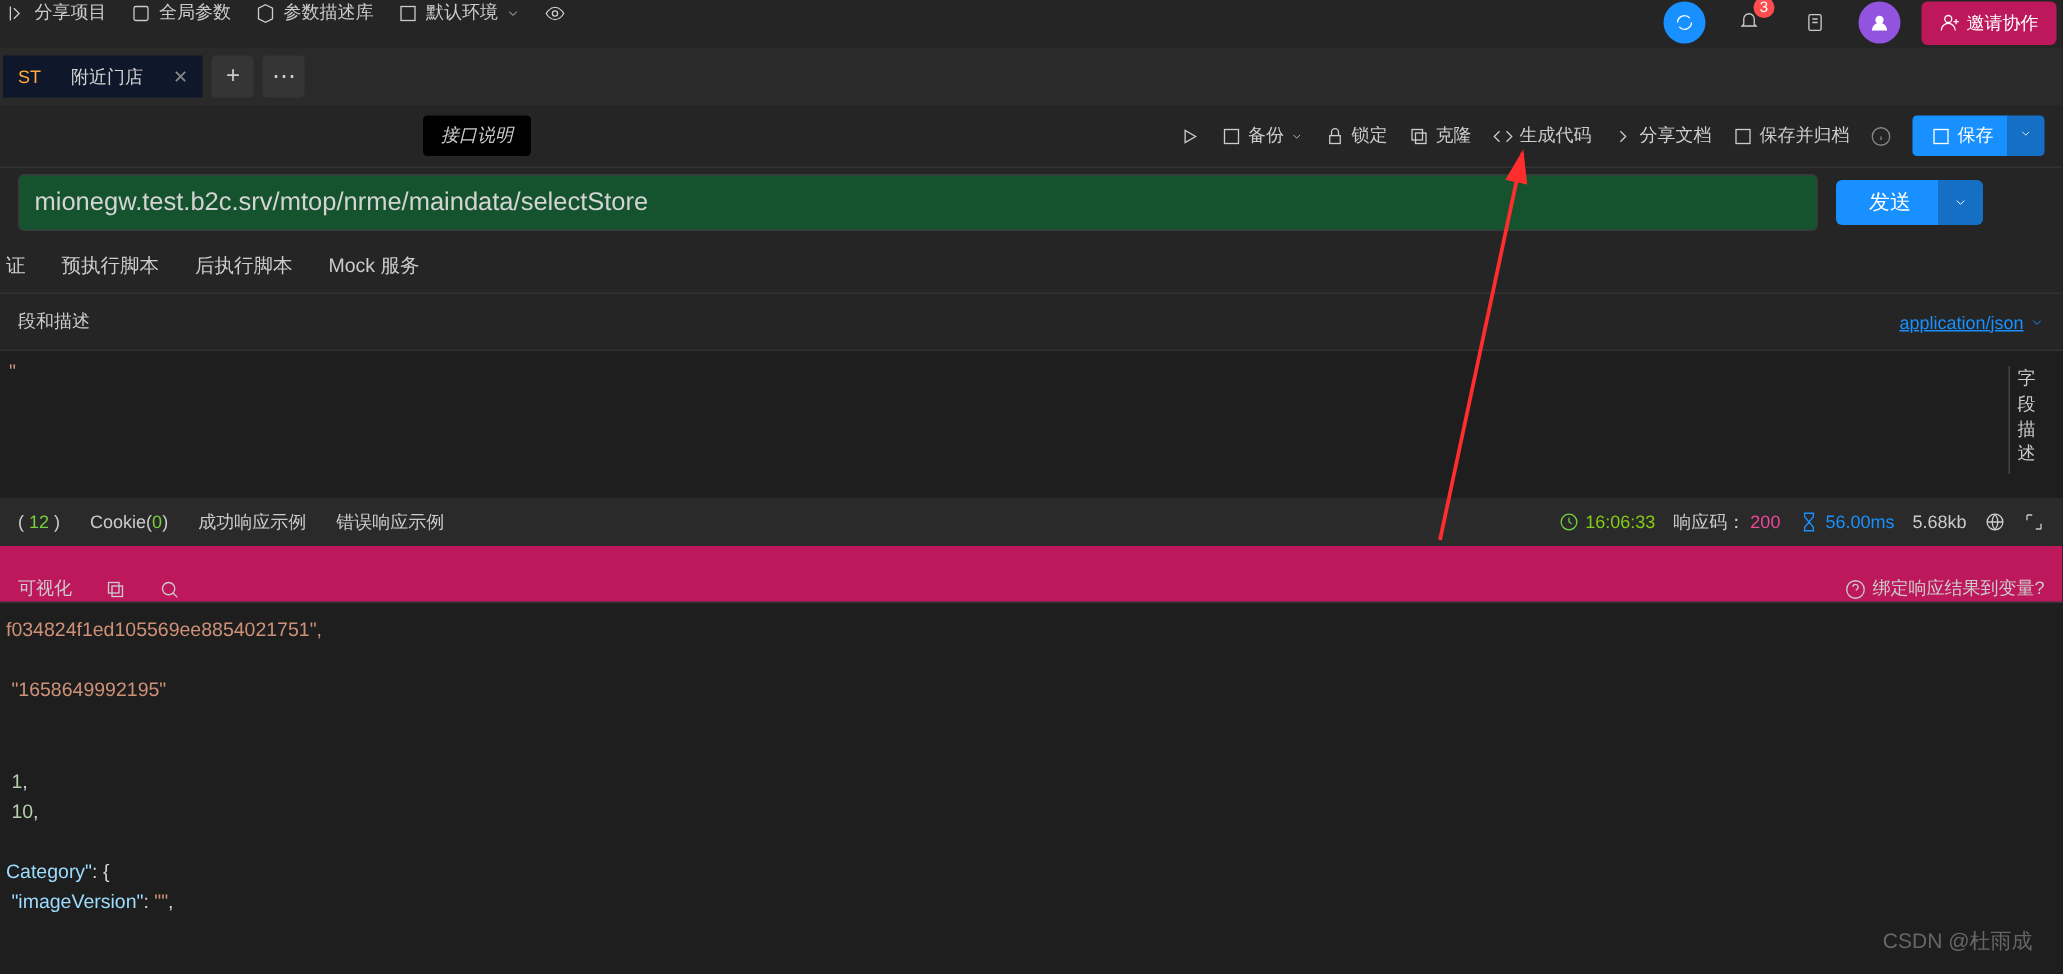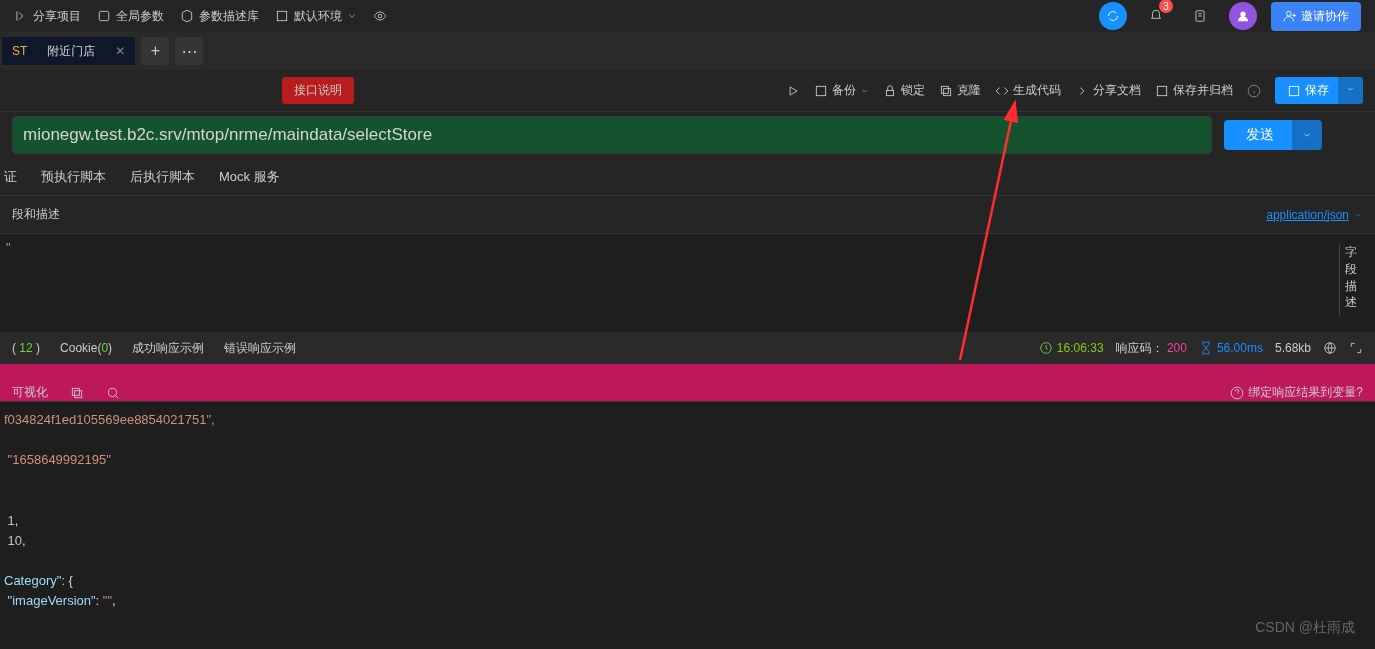--- a/index.html
+++ b/index.html
@@ -1,33 +1,33 @@
 <!DOCTYPE html>
 <html><head>
 <meta charset="utf-8">
 <style>
 * { margin: 0; padding: 0; box-sizing: border-box; font-family: -apple-system, "PingFang SC", "Microsoft YaHei", sans-serif; }
 body { background: #1e1e1e; color: #d4d4d4; font-size: 13px; width: 1375px; height: 649px; overflow: hidden; position: relative; }
-.top-bar { height: 32px; background: #252525; display: flex; align-items: center; padding: 0 14px; justify-content: space-between; }
+.top-bar { height: 32px; background: #252525; display: flex; align-items: flex-start; padding: 0 4px; justify-content: space-between; }
 .top-left { display: flex; align-items: center; gap: 16px; }
 .top-item { display: flex; align-items: center; gap: 5px; color: #ccc; cursor: pointer; font-size: 12px; }
 .top-right { display: flex; align-items: center; gap: 14px; }
 .icon-btn { width: 30px; height: 30px; display: flex; align-items: center; justify-content: center; cursor: pointer; position: relative; }
 .sync-btn { background: #1890ff; border-radius: 50%; color: #fff; width: 28px; height: 28px; }
 .badge { position: absolute; top: -2px; right: -2px; background: #ff4d4f; color: #fff; border-radius: 8px; font-size: 10px; min-width: 14px; height: 14px; display: flex; align-items: center; justify-content: center; padding: 0 3px; }
 .avatar { width: 28px; height: 28px; border-radius: 50%; background: #9254de; display: flex; align-items: center; justify-content: center; }
-.invite-btn { background: #3b82f6; color: #fff; border: none; padding: 6px 12px; border-radius: 4px; font-size: 12px; cursor: pointer; display: flex; align-items: center; gap: 4px; }
+.invite-btn { background: #be185d; color: #fff; border: none; padding: 6px 12px; border-radius: 4px; font-size: 12px; cursor: pointer; display: flex; align-items: center; gap: 4px; }
 .tab-bar { height: 38px; background: #2a2a2a; display: flex; align-items: center; padding-left: 2px; gap: 6px; }
 .tab { height: 28px; background: #0f172a; display: flex; align-items: center; padding: 0 10px; gap: 20px; font-size: 12px; }
 .tab .method { color: #ffa940; font-weight: 500; }
 .tab .close { color: #888; cursor: pointer; }
 .tab-add, .tab-more { width: 28px; height: 28px; background: #353535; display: flex; align-items: center; justify-content: center; cursor: pointer; font-size: 16px; color: #ccc; border-radius: 3px; }
 .action-bar { height: 42px; background: #252525; display: flex; align-items: center; justify-content: space-between; padding: 0 12px; border-bottom: 1px solid #333; }
 .left-actions { display: flex; align-items: center; gap: 10px; }
-.desc-btn { background: #b91c1c; border: none; color: #ccc; padding: 5px 12px; border-radius: 3px; cursor: pointer; font-size: 12px; margin-left: 270px; }
+.desc-btn { background: #000000; border: none; color: #ccc; padding: 5px 12px; border-radius: 3px; cursor: pointer; font-size: 12px; margin-left: 270px; font-style: italic; }
 .right-actions { display: flex; align-items: center; gap: 14px; }
 .act-item { display: flex; align-items: center; gap: 4px; color: #ccc; font-size: 12px; cursor: pointer; }
 .save-btn { background: #1890ff; color: #fff; padding: 5px 12px; border: none; border-radius: 3px; font-size: 12px; cursor: pointer; display: flex; align-items: center; gap: 4px; }
 .save-dd { background: #156fc5; padding: 5px 8px; border-radius: 0 3px 3px 0; margin-left: -3px; color: #fff; }
 .url-bar { height: 46px; background: #252525; display: flex; align-items: center; padding: 0 12px; gap: 12px; }
 .url-input { flex: 1; background: #14532d; border: 1px solid #3a3a3a; color: #d4d4d4; padding: 8px 10px; border-radius: 4px; font-size: 17px; max-width: 1200px; }
 .send-btn { background: #1890ff; color: #fff; border: none; padding: 4px 22px; border-radius: 4px; font-size: 14px; cursor: pointer; display: flex; align-items: center; gap: 6px; }
 .send-dd { background: #156fc5; padding: 8px 10px; border-radius: 0 4px 4px 0; margin-left: -4px; color: #fff; cursor: pointer; }
 .req-tabs { height: 38px; background: #252525; display: flex; align-items: center; padding-left: 4px; gap: 24px; font-size: 13px; border-bottom: 1px solid #333; }
 .req-tab { color: #ccc; cursor: pointer; }

